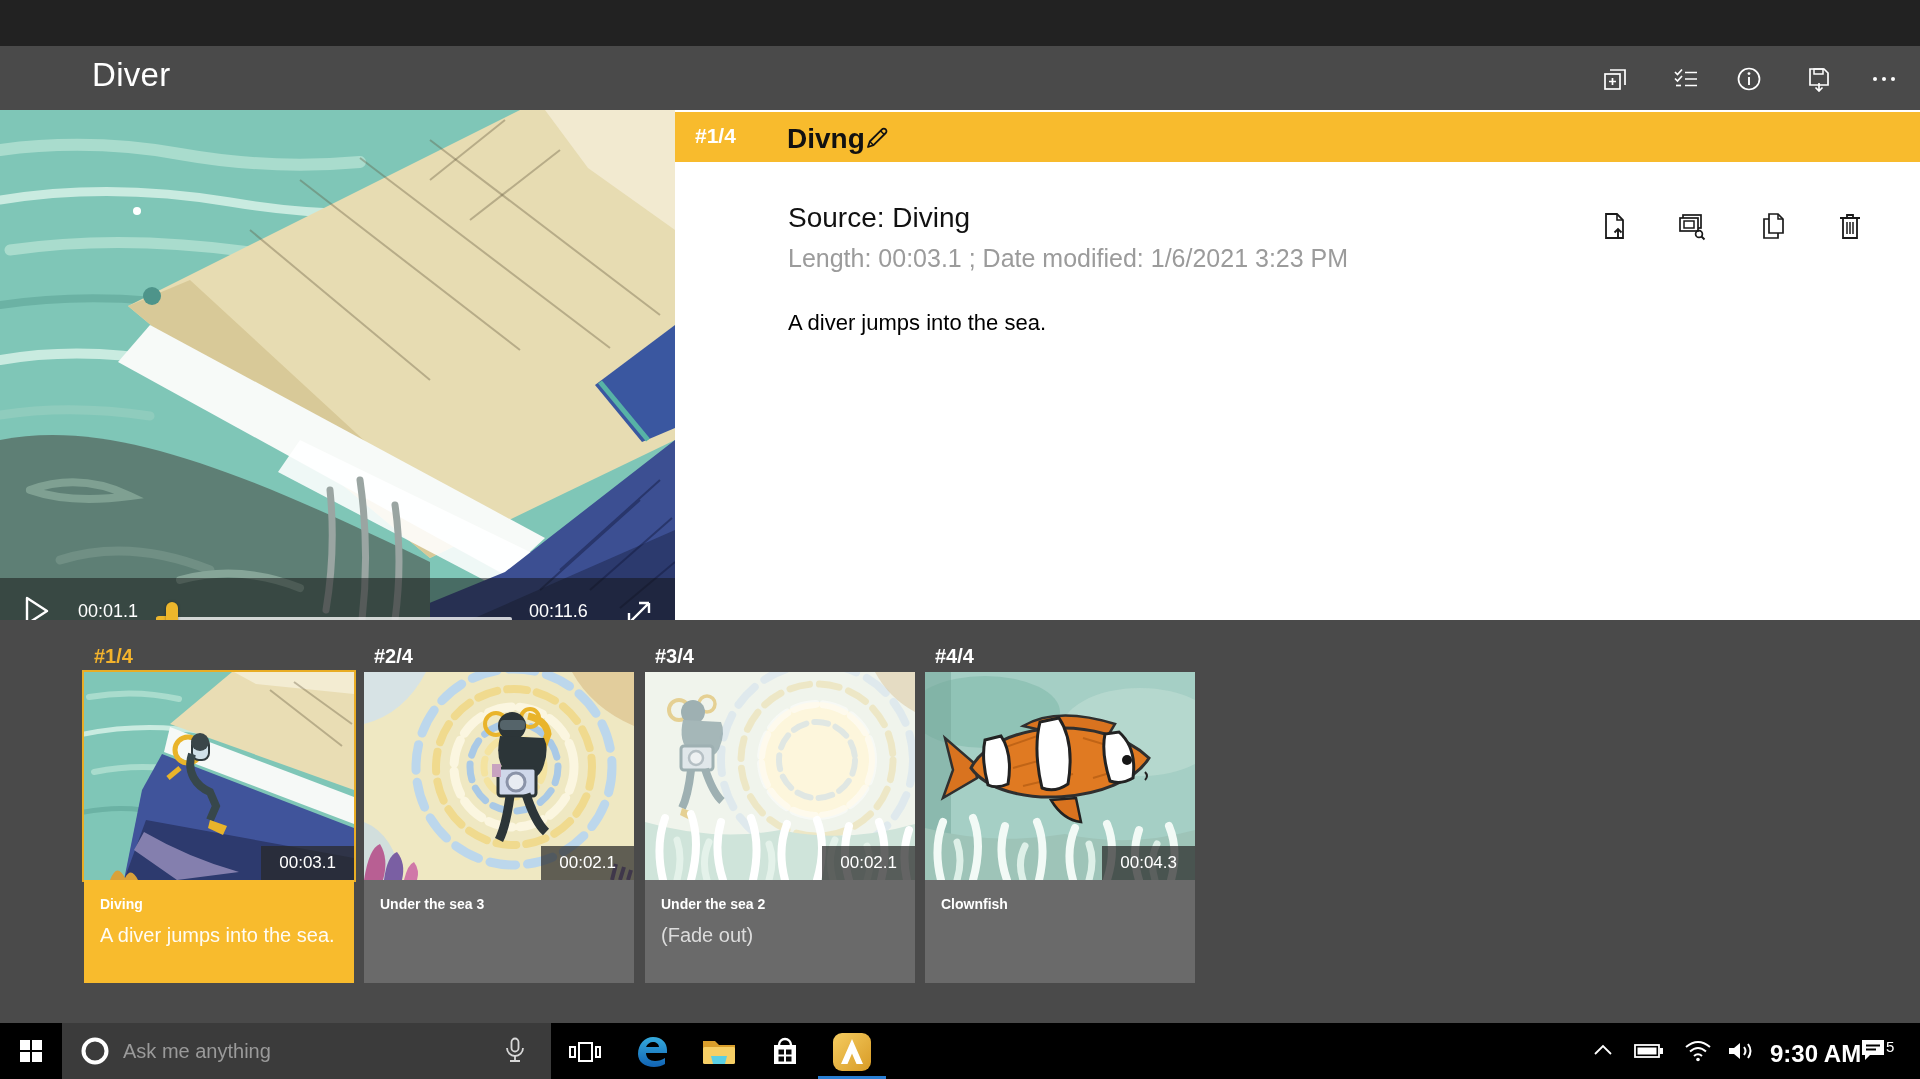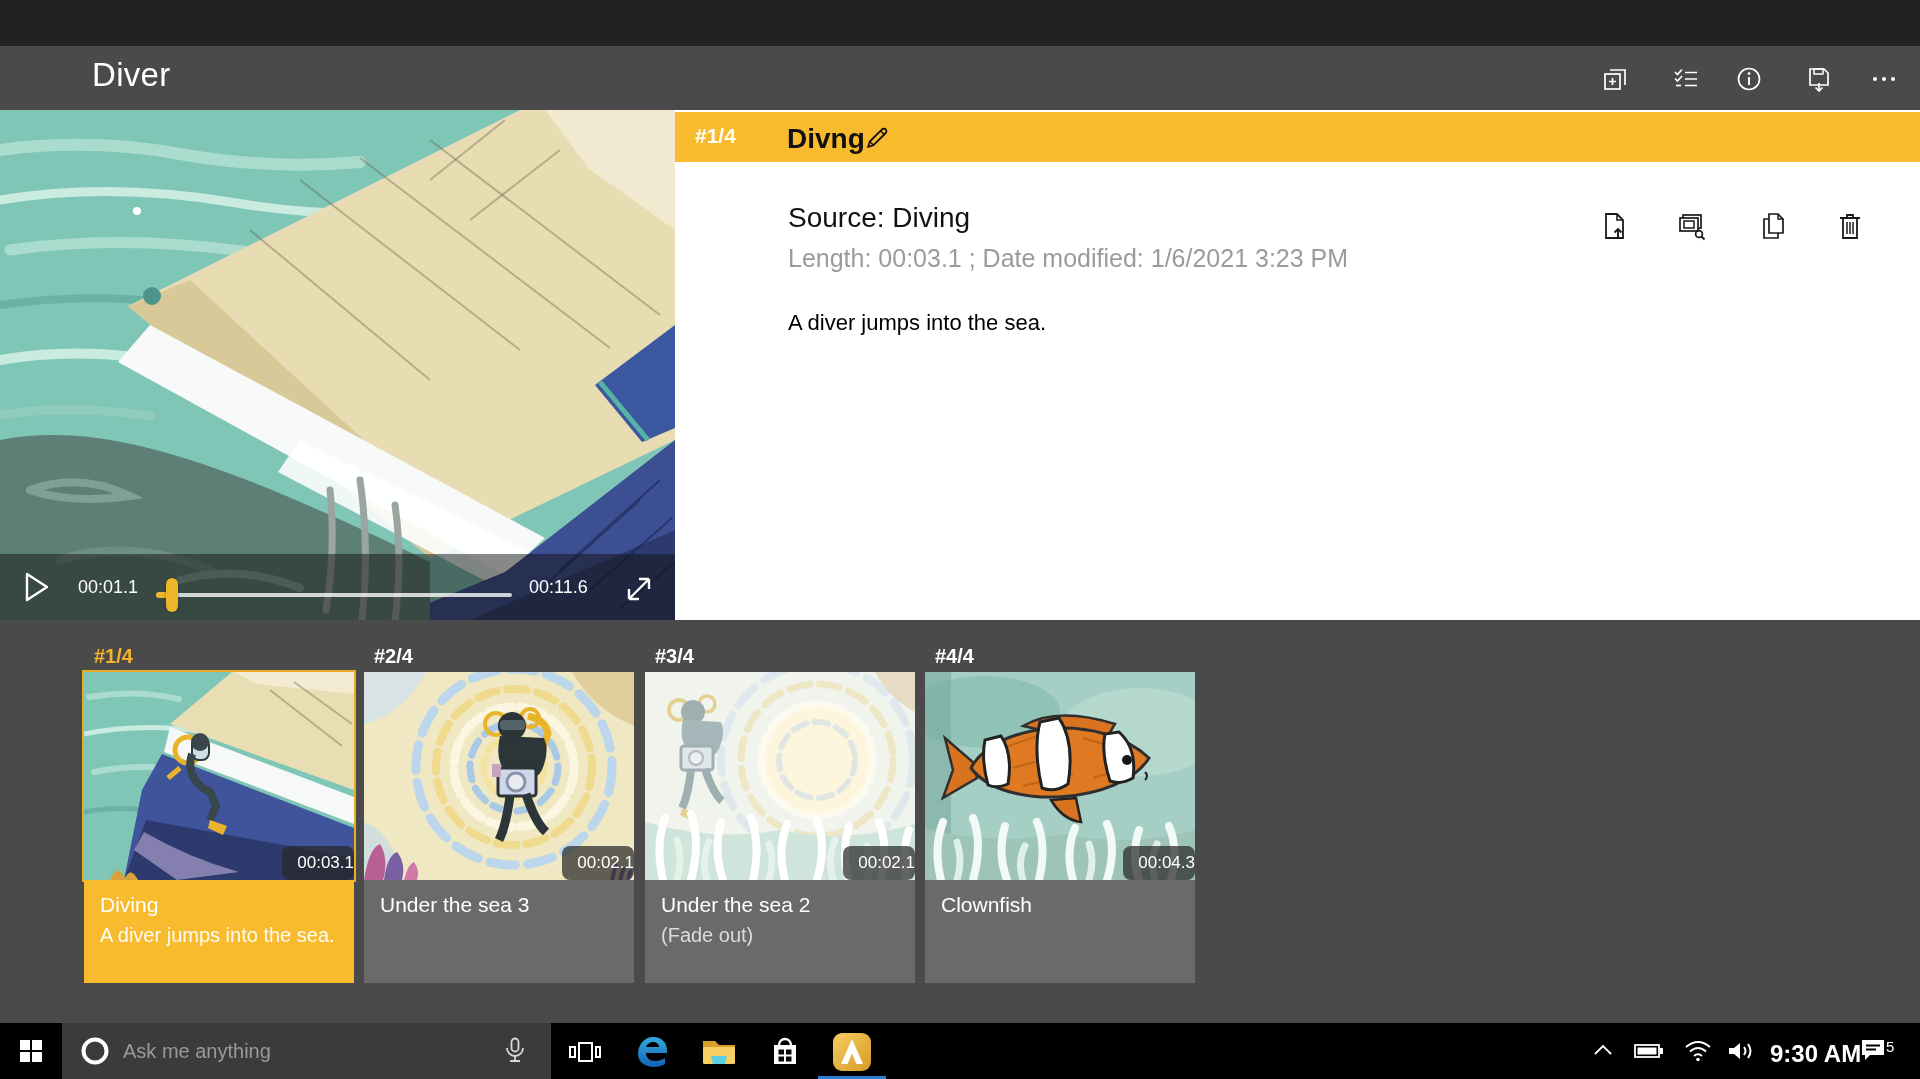--- a/index.html
+++ b/index.html
@@ -15,21 +15,21 @@
   #min-btn{left:1723px;} #max-btn{left:1789px;} #close-btn{left:1858px;}
 
   
   #commandbar{left:0;top:46px;width:1920px;height:64px;background:#4a4a4a;}
   #page-title{left:44px;top:10px;color:#fff;font-size:33px;font-weight:300;letter-spacing:.3px;margin-left:48px;}
   .cmdicon{top:20px;width:26px;height:26px;color:#fff;}
 
   
   #preview{left:0;top:110px;width:675px;height:510px;overflow:hidden;background:#7fc6b7;}
   #preview svg.art{position:absolute;left:0;top:0;}
-  #playerbar{left:0;top:444px;width:675px;height:66px;background:rgba(18,18,18,.5);}
+  #playerbar{left:0;top:468px;width:675px;height:66px;background:rgba(18,18,18,.5);}
   #play-btn{left:24px;top:18px;width:28px;height:30px;color:#fff;}
   #cur-time,#tot-time{top:23px;color:#fff;font-size:18px;}
   #cur-time{left:78px;} #tot-time{left:529px;}
   #track{left:156px;top:39px;width:356px;height:4px;background:rgba(255,255,255,.78);border-radius:2px;}
   #track-played{left:156px;top:38px;height:6px;background:#edb62c;border-radius:3px;}
   #playhead{top:24px;width:12px;height:34px;background:#edb62c;border-radius:6px;box-shadow:0 0 3px rgba(0,0,0,.35);}
   #expand-btn{left:622px;top:18px;width:34px;height:34px;color:#fff;}
 
   
   #detail{left:675px;top:110px;width:1245px;height:510px;background:#fff;}
@@ -44,24 +44,24 @@
 
   
   #filmstrip{left:0;top:620px;width:1920px;height:403px;background:#4a4a4a;}
   .card{position:absolute;top:25px;width:270px;}
   .card-index{position:absolute;left:10px;top:0;font-size:20px;font-weight:bold;color:#fff;}
   .card.selected .card-index{color:#f3b32c;}
   .thumb{position:absolute;left:0;top:27px;width:270px;height:208px;overflow:hidden;background:#888;}
   .card.selected .thumb{box-shadow:0 0 0 2px #e9ad25 inset, 0 0 0 2px #e9ad25;}
   .thumb svg{position:absolute;left:0;top:0;}
   .dur-badge{position:absolute;right:0;top:174px;height:34px;min-width:72px;background:rgba(40,40,40,.72);
-             color:#fff;font-size:17px;display:flex;align-items:center;justify-content:flex-end;padding:0 0;box-sizing:border-box;border-radius:8px;}
+             color:#fff;font-size:17px;display:flex;align-items:center;justify-content:flex-end;padding:0 18px;box-sizing:border-box;}
   .card-body{position:absolute;left:0;top:235px;width:270px;height:103px;background:#6a6a6a;box-sizing:border-box;padding:12px 16px 0 16px;}
   .card.selected .card-body{background:#f8bb2d;}
-  .card-title{color:#fff;font-size:21px;font-weight:normal;line-height:25px;}
+  .card-title{color:#fff;font-size:14px;font-weight:bold;line-height:25px;}
   .card-desc{color:#dcdcdc;font-size:20px;line-height:29px;margin-top:4px;}
   .card.selected .card-desc{color:rgba(255,255,255,.95);}
 
   
   #taskbar{left:0;top:1023px;width:1920px;height:64px;background:#000;}
   #start-btn{left:0;top:0;width:62px;height:56px;display:flex;align-items:center;justify-content:center;color:#fff;}
   #searchbox{left:62px;top:0;width:489px;height:56px;background:#3b3b3b;display:flex;align-items:center;}
   #cortana-icon{position:absolute;left:18px;top:13px;width:30px;height:30px;}
   #search-text{position:absolute;left:61px;top:17px;color:#9a9a9a;font-size:20px;}
   #mic-btn{position:absolute;left:440px;top:14px;width:30px;height:28px;color:#d8d8d8;}

